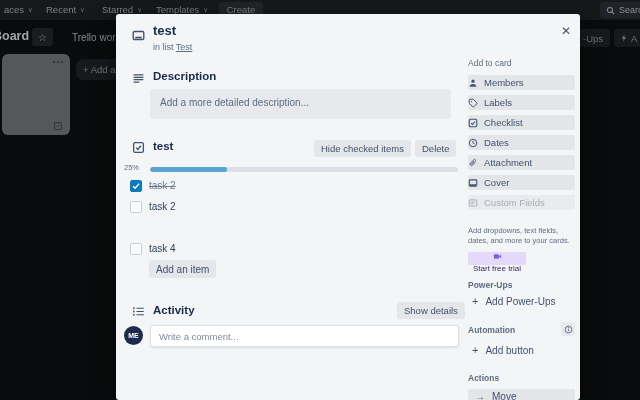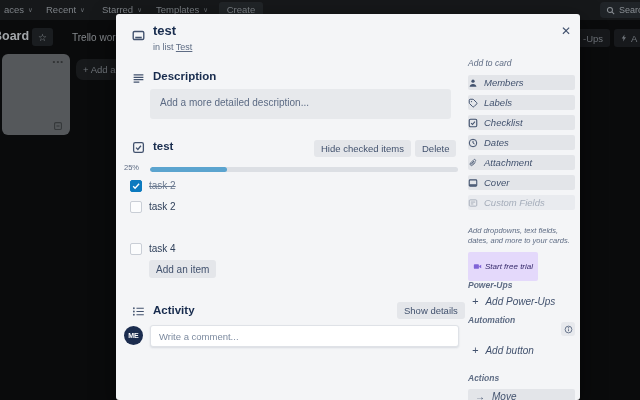--- a/index.html
+++ b/index.html
@@ -50,28 +50,28 @@
   .chk-row.checked .chk-box{background:#0c7abf;border-color:#0c7abf;}
   .chk-label{position:absolute;left:33px;top:2px;font-size:10px;color:#31425c;}
   .chk-row.checked .chk-label{color:#6b7a90;text-decoration:line-through;}
   #avatar{left:8px;top:312px;width:19px;height:19px;border-radius:50%;background:#1b2c4e;
     color:#fff;font-size:7px;font-weight:bold;display:flex;align-items:center;justify-content:center;}
   #comment-input{left:34px;top:311px;width:309px;height:22px;background:#fff;border:1px solid #dfe2e7;
     border-radius:3px;box-shadow:0 1px 2px rgba(9,30,66,.12);font-size:9.5px;padding:0 8px;box-sizing:border-box;
     font-family:"Liberation Sans",sans-serif;color:#172b4d;outline:none;}
   #comment-input::placeholder{color:#7c8a9f;}
   
-  #sidebar{left:352px;top:0;width:107px;height:386px;font-style:italic;}
+  #sidebar{left:352px;top:0;width:107px;height:386px;}
   .side-label{font-size:8.5px;color:#5e6c84;position:absolute;}
   .side-btn{position:absolute;left:0;width:107px;height:15px;background:#e3e5e9;border-radius:2px;
     display:flex;align-items:center;gap:6px;box-sizing:border-box;font-size:9.5px;color:#42526e;}
   .side-btn.disabled{background:#e9ebef;color:#a5adba;}
   #upsell{left:0;top:212px;width:107px;font-size:7.5px;line-height:1.3;color:#5e6c84;position:absolute;}
   #trial-badge{left:0;top:238px;height:13px;background:#e4d9fb;border-radius:2px;position:absolute;
-    display:inline-flex;align-items:center;gap:3px;padding:8px 5px;font-size:8px;color:#35296b;}
+    display:inline-flex;align-items:center;gap:3px;padding:0 5px;font-size:8px;color:#35296b;flex-direction:column;}
   .plain-row{position:absolute;left:4px;display:flex;align-items:center;gap:7px;font-size:10px;color:#42526e;}
   .plus{font-size:11px;color:#42526e;}
   #info-btn{position:absolute;left:93px;top:308px;width:14px;height:14px;background:#e7e9ed;border-radius:3px;
     display:flex;align-items:center;justify-content:center;color:#5e6c84;}
   #move-btn{position:absolute;left:0;top:375px;width:107px;height:15px;background:#e3e5e9;border-radius:2px;
     display:flex;align-items:center;gap:7px;padding-left:7px;box-sizing:border-box;font-size:10px;color:#42526e;}
   svg{display:block;}
 </style>
 </head>
 <body>
@@ -281,21 +281,21 @@
         </span>
         <span>Start free trial</span>
       </div>
 
       <div class="side-label" style="top:266px;font-weight:bold">Power-Ups</div>
       <div class="plain-row" style="top:281px">
         <span class="plus">+</span>
         <span>Add Power-Ups</span>
       </div>
 
-      <div class="side-label" style="top:301px;font-weight:bold">Automation</div>
+      <div class="side-label" style="top:311px;font-weight:bold">Automation</div>
       <div id="info-btn">
         <span>
           <svg width="9" height="9" viewBox="0 0 16 16" fill="none" stroke="currentColor" stroke-width="1.6">
             <circle cx="8" cy="8" r="6"></circle>
               <path d="M8 7.5V11"></path>
               <circle cx="8" cy="5" r="0.6" fill="currentColor"></circle>
             </svg>
         </span>
       </div>
       <div class="plain-row" style="top:330px">

